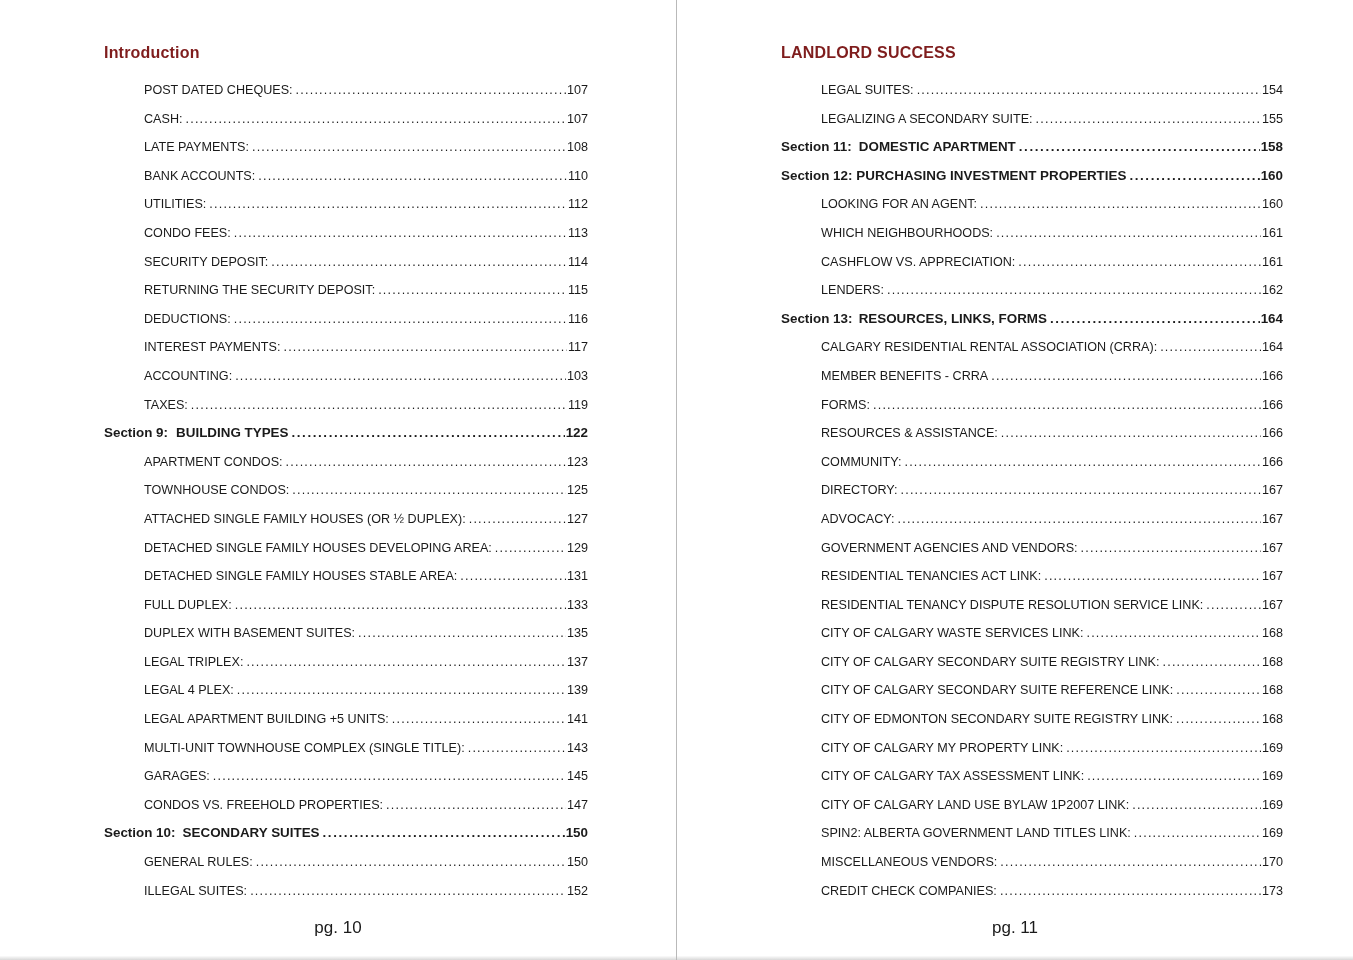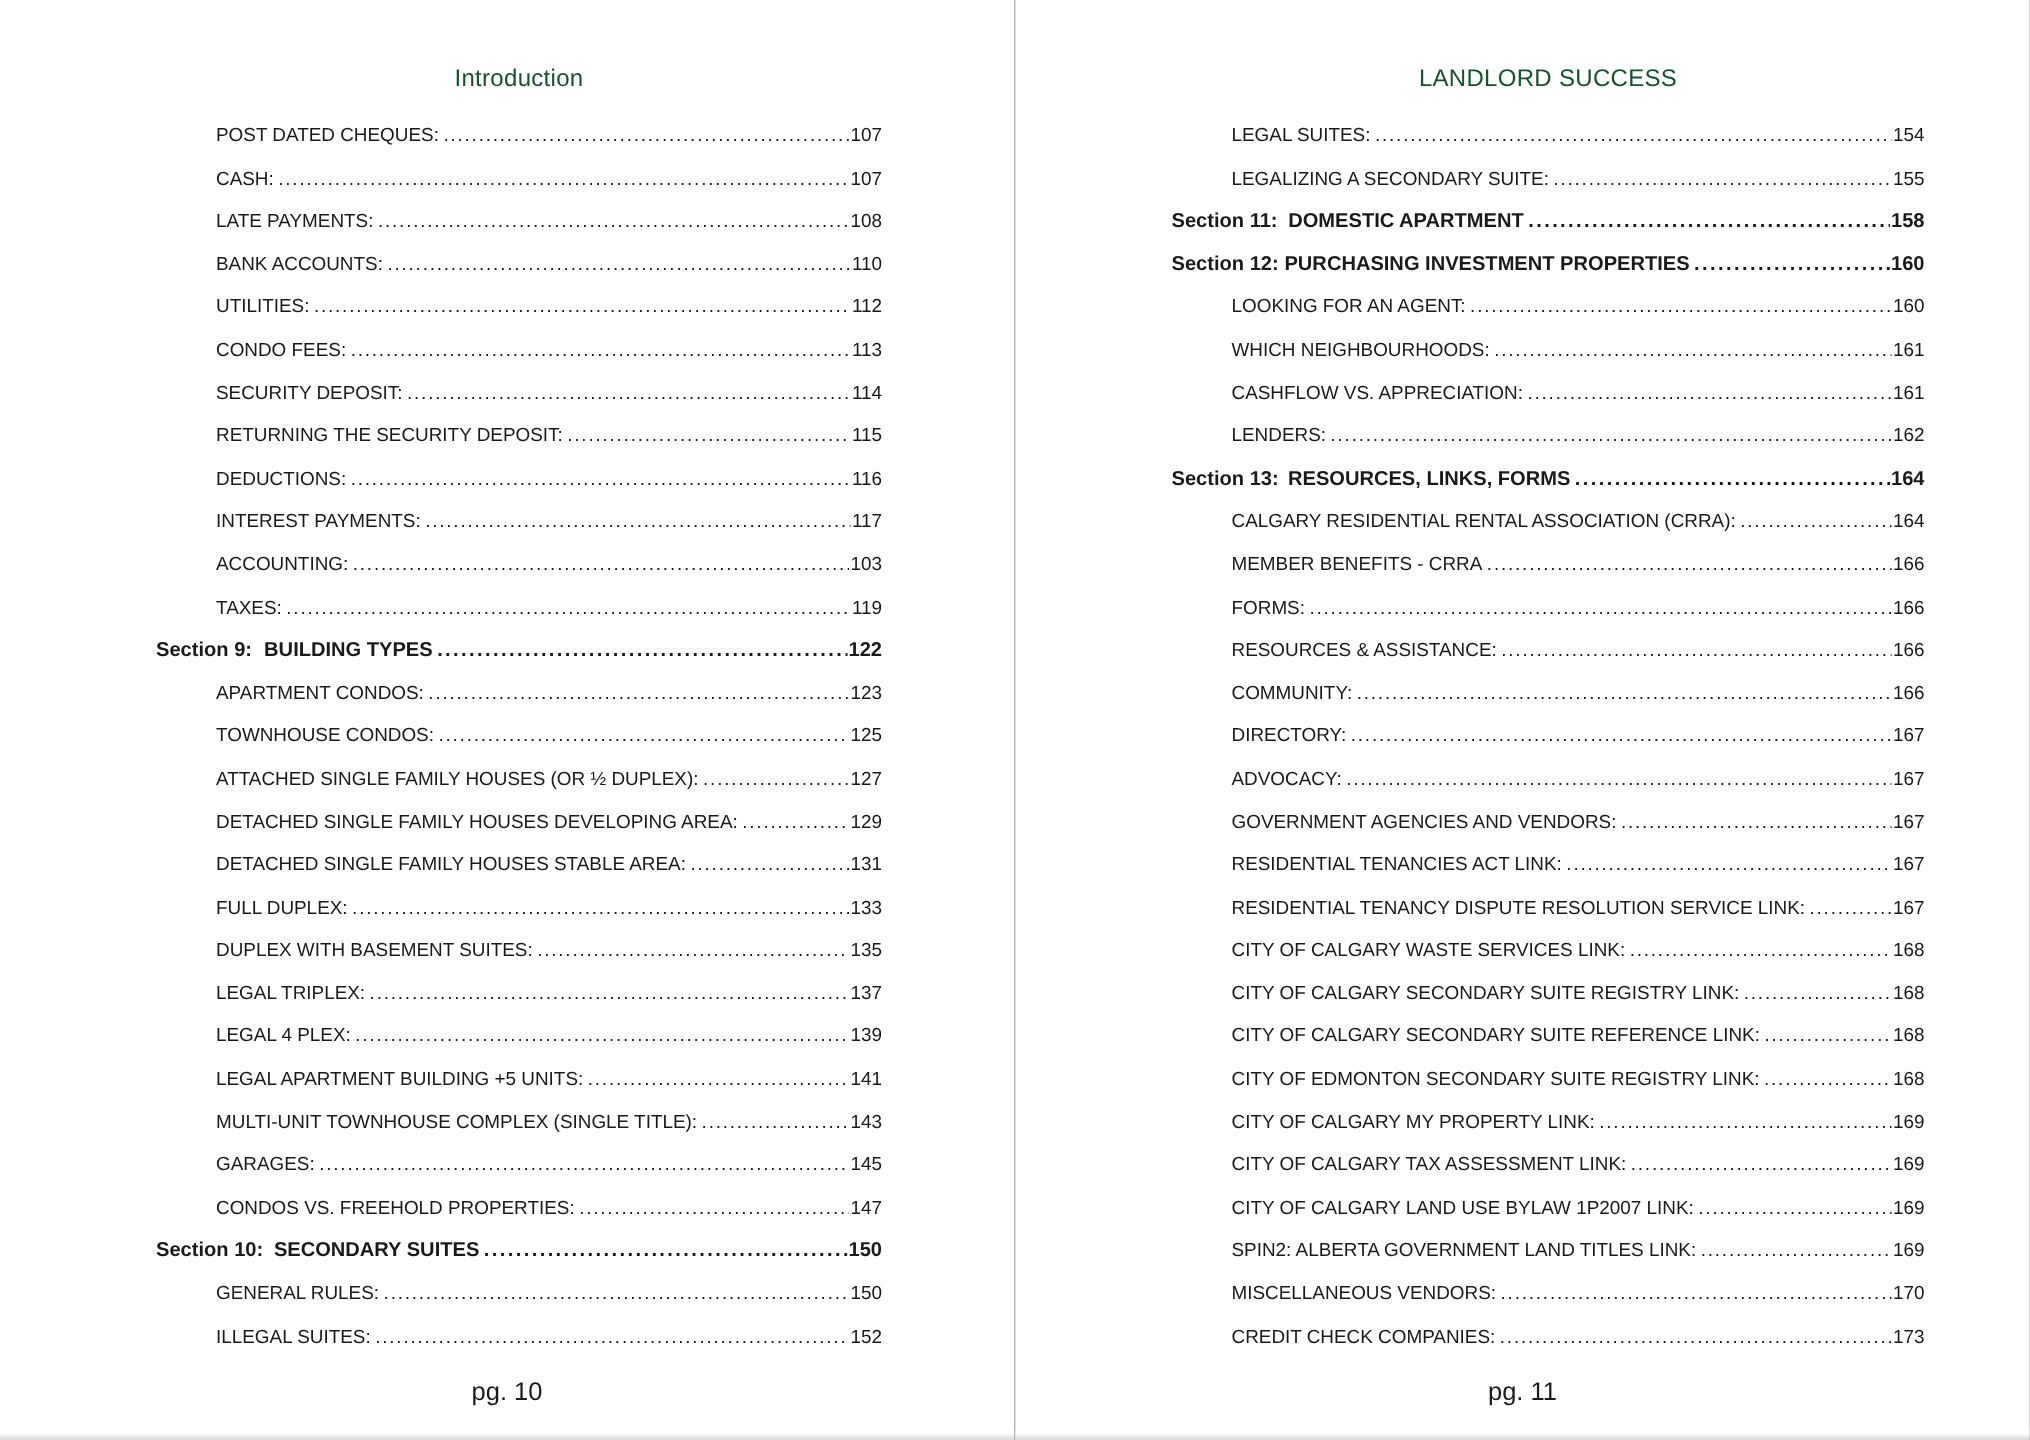--- a/index.html
+++ b/index.html
@@ -29,25 +29,25 @@
   .page-left {
     width: 676px;
     padding: 44px 88px 0 104px;
   }
   .page-right {
     width: 677px;
     padding: 44px 70px 0 104px;
     border-left: 1px solid #b9b9b9;
   }
   .page-title {
-    text-align: center;
+    text-align: left;
     font-size: 16px;
-    color: #14532d;
+    color: #7f1d1d;
     margin: 0 0 14px 0;
-    font-weight: 400;
+    font-weight: 700;
     letter-spacing: 0.2px;
   }
   .toc {
     list-style: none;
     margin: 0;
     padding: 0;
   }
   .toc-entry {
     display: flex;
     align-items: flex-end;

